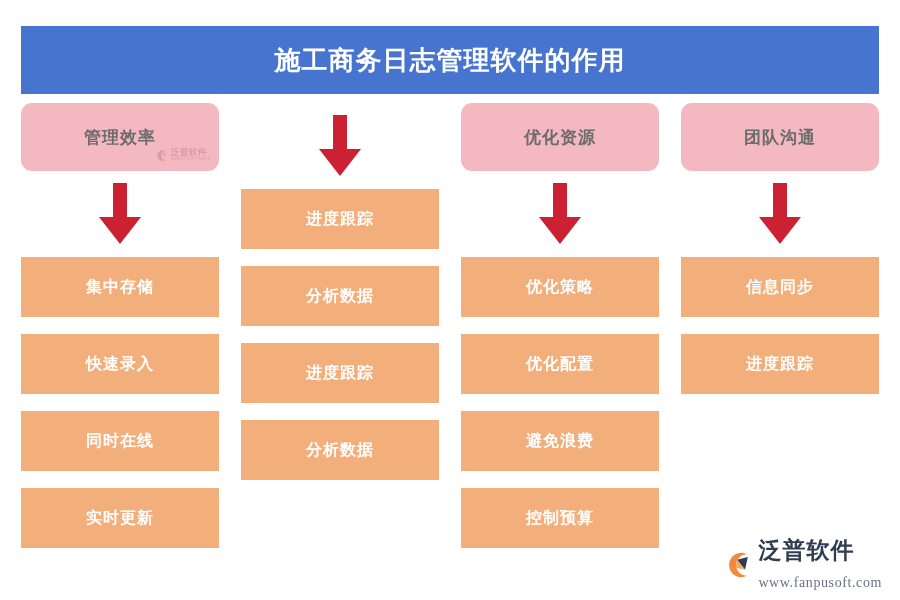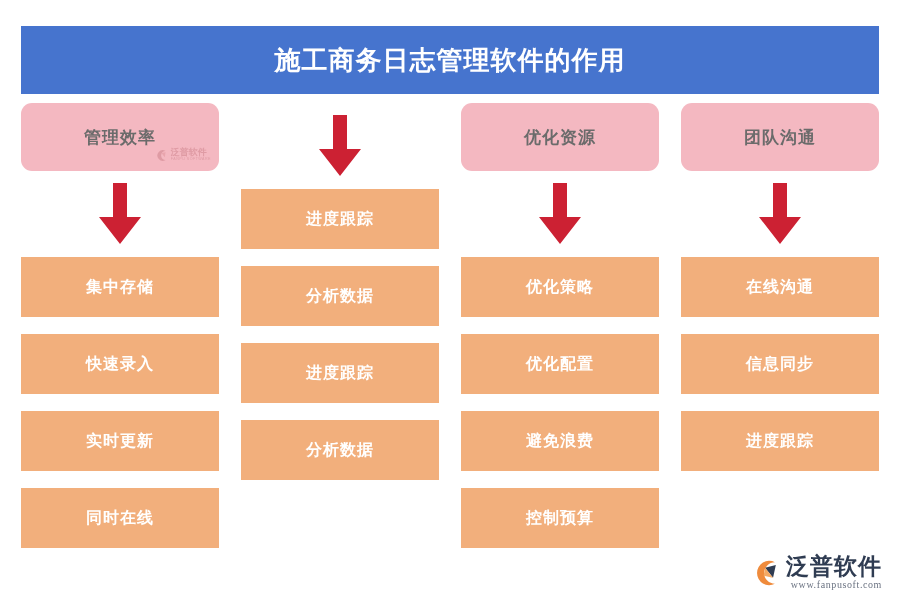--- a/index.html
+++ b/index.html
@@ -178,25 +178,25 @@
     line-height: 1;
   }
   .brand-cn {
     font-size: 23px;
     font-weight: bold;
     color: #2f3c52;
     letter-spacing: 1px;
     white-space: nowrap;
   }
   .brand-en {
-    font-size: 10px;
+    font-size: 14px;
     color: #6b7382;
     letter-spacing: 0.6px;
     white-space: nowrap;
-    margin-top: 2px;
+    margin-top: 14px;
     text-align: right;
     font-family: "Liberation Serif", "DejaVu Serif", serif;
   }
 </style>
 </head>
 <body>
 
 <div id="infographic">
 
   <div class="banner">
@@ -227,24 +227,24 @@
       </div>
 
       <div class="orange-stack">
         <div class="orange-card">
           <span class="orange-card-label">集中存储</span>
         </div>
         <div class="orange-card">
           <span class="orange-card-label">快速录入</span>
         </div>
         <div class="orange-card">
+          <span class="orange-card-label">同时在线</span>
+        </div>
+        <div class="orange-card">
           <span class="orange-card-label">实时更新</span>
-        </div>
-        <div class="orange-card">
-          <span class="orange-card-label">同时在线</span>
         </div>
       </div>
     </div>
 
     <div class="column">
 
       <div class="arrow-wrap">
         <svg class="arrow-svg" width="48" height="62" viewBox="0 0 48 62">
           <path d="M17 0 L31 0 L31 34 L45 34 L24 61 L3 34 L17 34 Z" fill="#cc2133"></path>
         </svg>
@@ -298,23 +298,20 @@
         <span class="pink-card-label">团队沟通</span>
       </div>
 
       <div class="arrow-wrap">
         <svg class="arrow-svg" width="48" height="62" viewBox="0 0 48 62">
           <path d="M17 0 L31 0 L31 34 L45 34 L24 61 L3 34 L17 34 Z" fill="#cc2133"></path>
         </svg>
       </div>
 
       <div class="orange-stack">
-        <div class="orange-card">
-          <span class="orange-card-label">在线沟通</span>
-        </div>
         <div class="orange-card">
           <span class="orange-card-label">信息同步</span>
         </div>
         <div class="orange-card">
           <span class="orange-card-label">进度跟踪</span>
         </div>
       </div>
     </div>
 
   </div>

